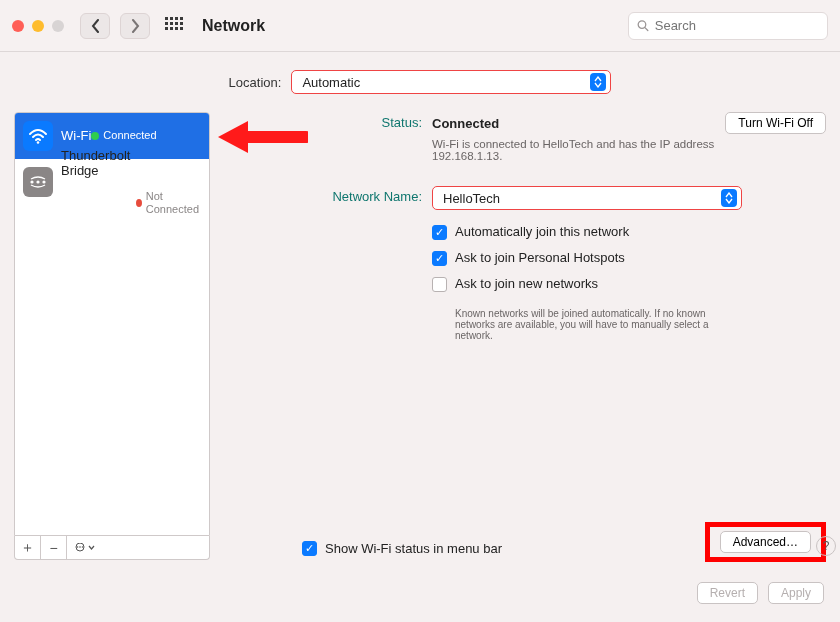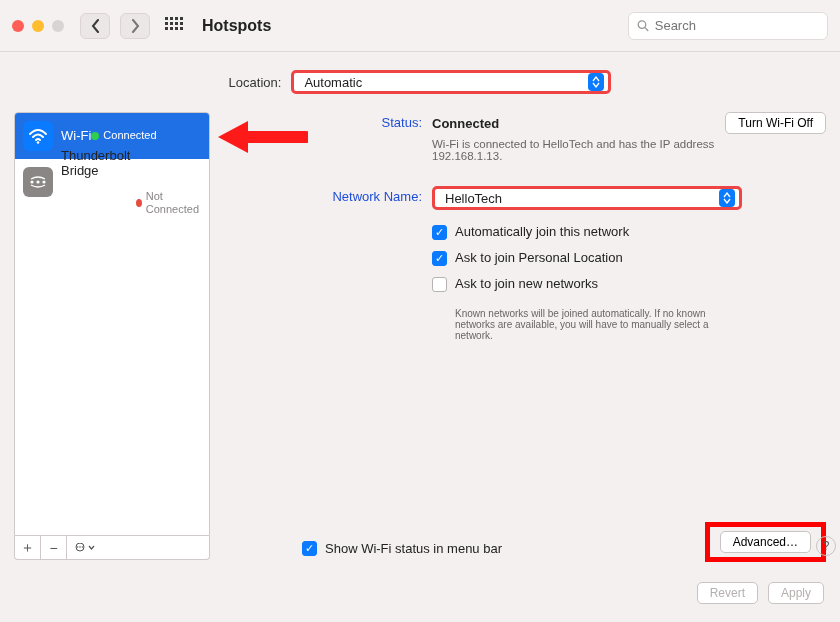--- a/index.html
+++ b/index.html
@@ -68,21 +68,21 @@
       display: flex;
       justify-content: center;
       align-items: center;
       gap: 10px;
       padding: 18px 0 10px;
     }
     .location-row label { color: #333; }
     .select {
       height: 24px;
       background: #fff;
-      border: 3px solid #ef4444;
+      border: 1px solid #ef4444;
       border-radius: 5px;
       display: flex;
       align-items: center;
       padding: 0 4px 0 10px;
     }
     .select.location { width: 320px; }
     .stepper-caret {
       width: 16px; height: 18px;
       background: #0a7aff;
       border-radius: 4px;
@@ -168,21 +168,21 @@
     .row {
       display: flex;
       align-items: flex-start;
       gap: 10px;
       margin-bottom: 14px;
     }
     .row .lbl {
       width: 120px;
       text-align: right;
       padding-top: 3px;
-      color: #1d4ed8;
+      color: #0f766e;
     }
     .row .val { flex: 1; }
     .status-line {
       display: flex;
       align-items: center;
       gap: 12px;
     }
     .status-bold { font-weight: 600; }
     .btn {
       background: #fff;
@@ -304,21 +304,21 @@
           <rect x="5" y="5" width="3" height="3"></rect>
           <rect x="10" y="5" width="3" height="3"></rect>
           <rect x="15" y="5" width="3" height="3"></rect>
           <rect x="0" y="10" width="3" height="3"></rect>
           <rect x="5" y="10" width="3" height="3"></rect>
           <rect x="10" y="10" width="3" height="3"></rect>
           <rect x="15" y="10" width="3" height="3"></rect>
         </g>
       </svg>
   </div>
-  <div class="title">Hotspots</div>
+  <div class="title">Network</div>
   <div class="spacer"></div>
   <div class="search">
     <svg width="13" height="13" viewBox="0 0 13 13">
         <circle cx="5.5" cy="5.5" r="4.2" stroke="#9a9595" stroke-width="1.4" fill="none"></circle>
         <line x1="8.8" y1="8.8" x2="12" y2="12" stroke="#9a9595" stroke-width="1.4" stroke-linecap="round"></line>
       </svg>
     <input placeholder="Search" style="">
   </div>
 </div>
 
@@ -429,21 +429,21 @@
       </div>
     </div>
 
     <div class="checks">
       <div class="chk-row">
         <div class="chk on"></div>
         <span class="chk-label">Automatically join this network</span>
       </div>
       <div class="chk-row">
         <div class="chk on"></div>
-        <span class="chk-label">Ask to join Personal Location</span>
+        <span class="chk-label">Ask to join Personal Hotspots</span>
       </div>
       <div class="chk-row" style="margin-bottom:16px;">
         <div class="chk"></div>
         <span class="chk-label">Ask to join new networks</span>
       </div>
       <div class="chk-sub">Known networks will be joined automatically. If no known networks are available, you will have to manually select a network.</div>
     </div>
 
     <div class="menubar-row">
       <div class="chk on"></div>

